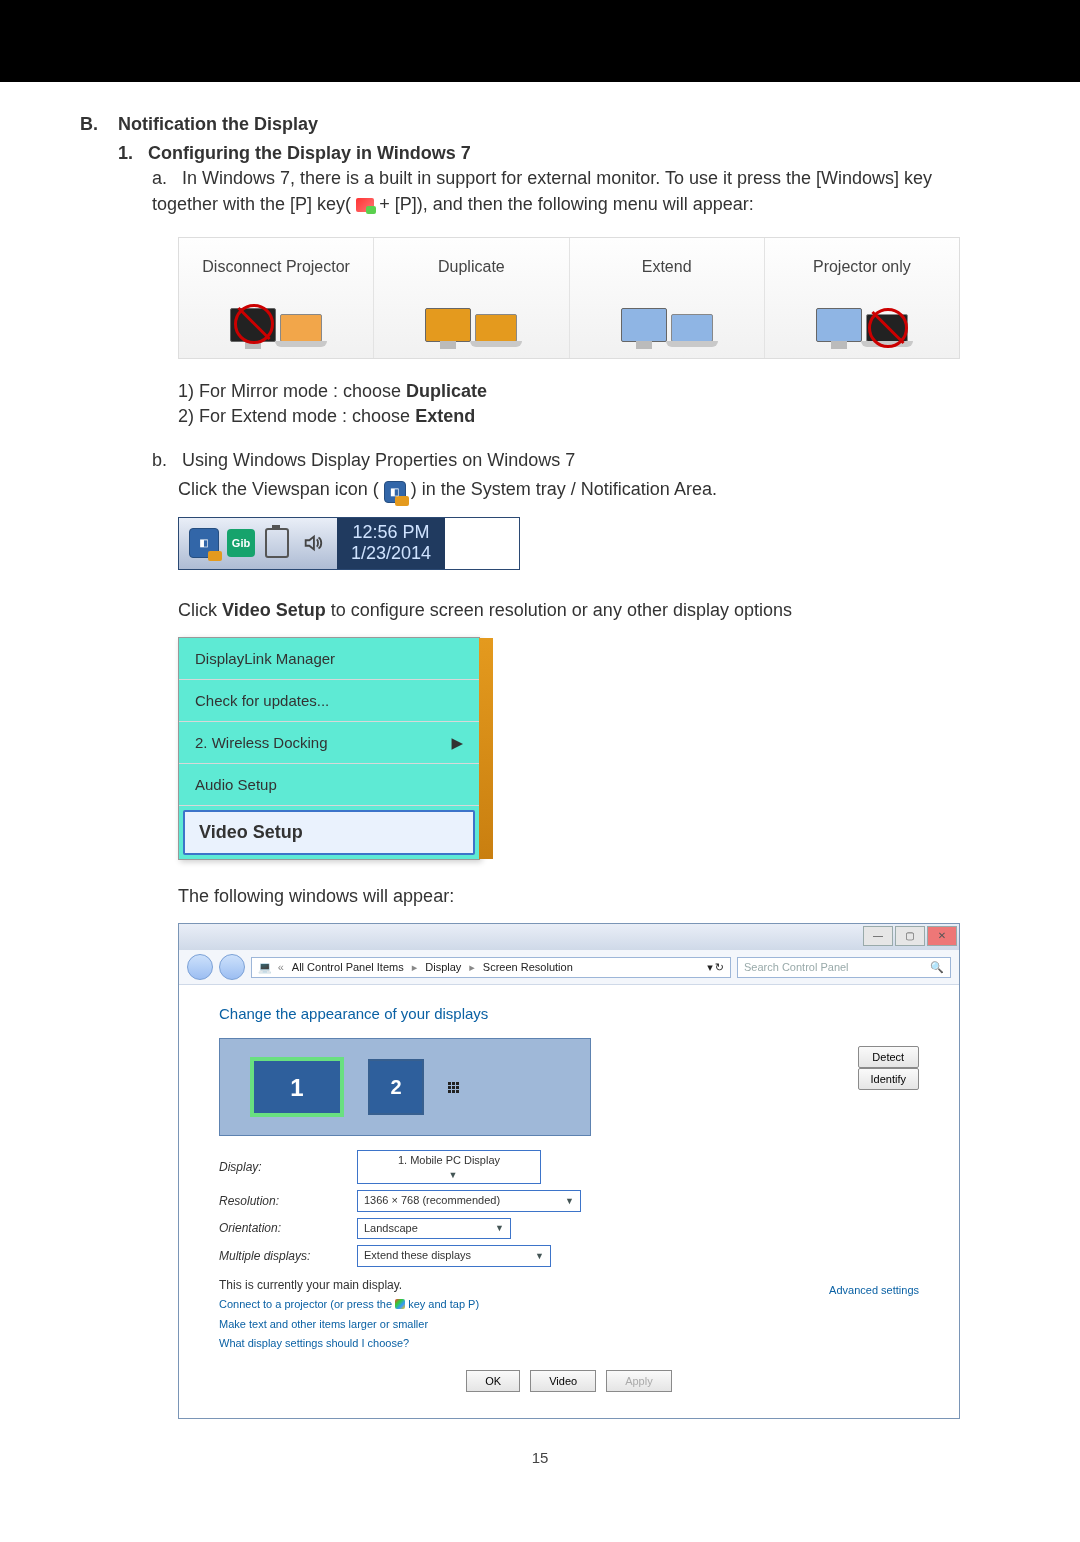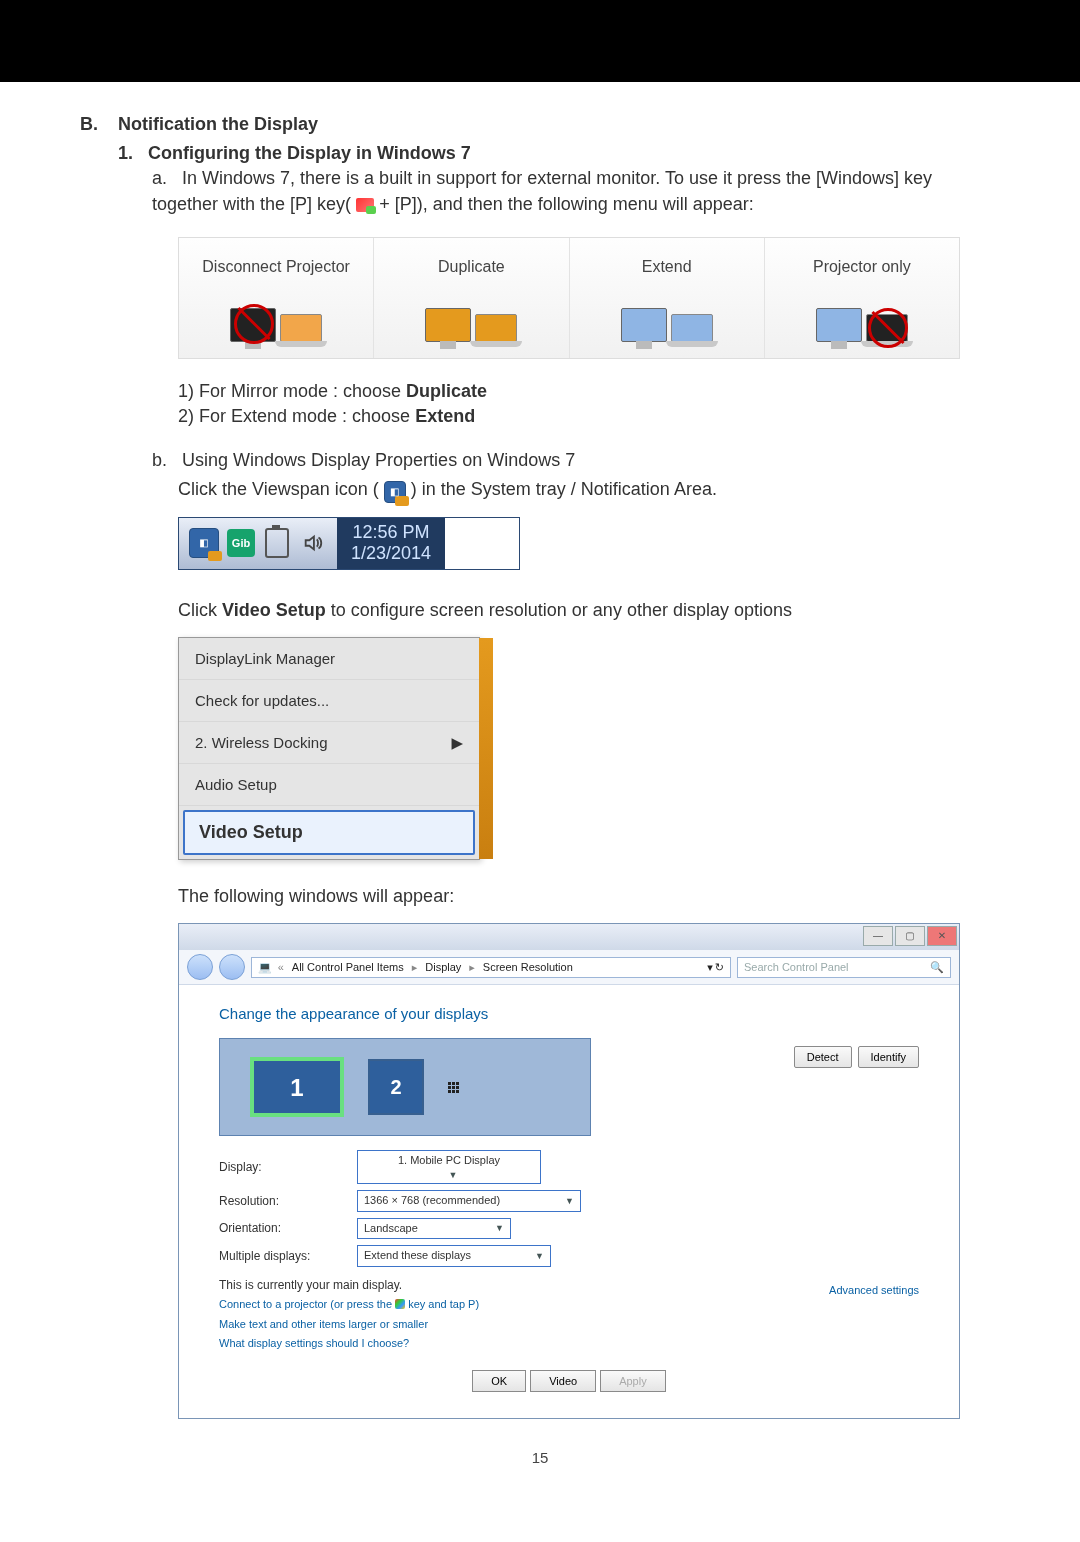--- a/index.html
+++ b/index.html
@@ -135,21 +135,21 @@
     font-size:18px;
     line-height:1.2;
     text-align:center;
   }
 
   
   .ctxmenu {
     margin: 14px 0 24px 98px;
     width: 300px;
     font-family:"Segoe UI",sans-serif;
-    background:#e5e5e5;
+    background:#5eead4;
     border:1px solid #999;
     box-shadow: 2px 2px 6px rgba(0,0,0,.2);
     position:relative;
   }
   .ctxmenu .edge{ position:absolute; right:-14px; top:0; bottom:0; width:14px; background:linear-gradient(180deg,#e49a1e,#c97f10);}
   .ctxmenu .mi{
     padding:10px 16px;
     font-size:15px;
     border-bottom:1px solid #d8d8d8;
     display:flex; justify-content:space-between; align-items:center;
@@ -210,33 +210,33 @@
   }
   .disp-box{
     background:#2e5f9c; color:#fff; display:flex; align-items:center; justify-content:center;
     border:2px solid #375f8f;
   }
   .disp-box.sel{ border:2px solid #69e080; box-shadow:0 0 0 2px #69e080 inset;}
   .disp-box.one{ width:90px; height:56px; font-size:24px; font-weight:bold;}
   .disp-box.two{ width:52px; height:52px; font-size:20px; font-weight:bold;}
   .grid{ width:12px; display:flex; flex-wrap:wrap; gap:1px;}
   .grid i{ width:3px;height:3px;background:#222; display:block;}
-  .side-btns{ float:right; display:flex; gap:6px; margin-top:-104px;}
+  .side-btns{ float:right; display:flex; flex-direction:column; margin-top:-104px;}
   .formbtn{ font-size:11px; padding:4px 12px; background:linear-gradient(#fafafa,#e5e5e5); border:1px solid #8a8a8a; border-radius:2px;}
   .frow{ display:flex; align-items:center; gap:18px; margin:6px 0;}
-  .frow .flabel{ width:120px;}
+  .frow .flabel{ width:120px;font-style:italic;}
   .fselect{
     background:#fff; border:1px solid #3d74c9; padding:2px 6px; font-size:11px;
     display:flex; align-items:center; justify-content:space-between;
   }
   .fselect .arrow{ color:#455; font-size:9px; margin-left:8px;}
   .linklike{ color:#0a61a4; font-size:11px; margin:4px 0;}
   .infoline{ font-size:12px; margin:10px 0 4px;}
   .adv{ color:#0a61a4; font-size:11px; float:right; margin-top:-14px;}
-  .btnrow{ display:flex; justify-content:center; gap:4px; padding:14px 0 16px;}
+  .btnrow{ display:flex; justify-content:center; gap:10px; padding:14px 0 16px;}
   .dlgbtn{ font-size:11px; padding:4px 18px; background:linear-gradient(#fafafa,#e5e5e5); border:1px solid #8a8a8a;}
   .dlgbtn.dis{ color:#aaa;}
   .winlogo{ display:inline-block; width:10px;height:10px; background:linear-gradient(135deg,#f33,#3c3,#39f,#fc0); border-radius:2px; vertical-align:-1px;}
 
   .pageno{ text-align:center; font-size:15px; margin-top:28px; color:#444;}
 </style>
 </head>
 <body>
 
 <div class="page">

